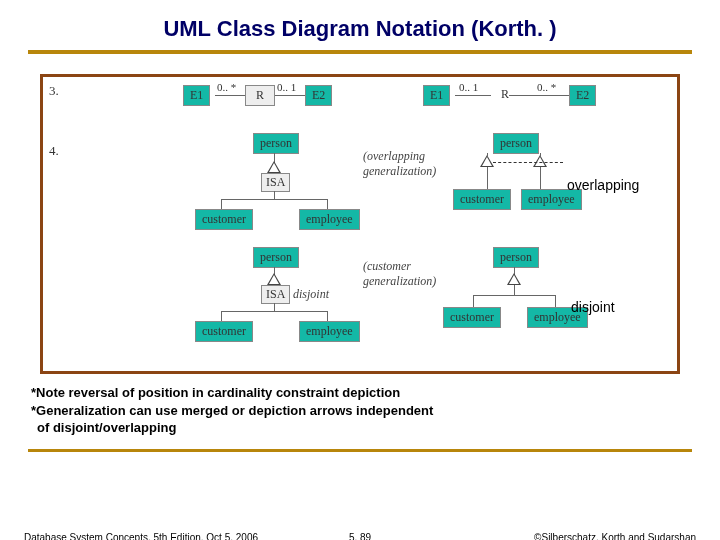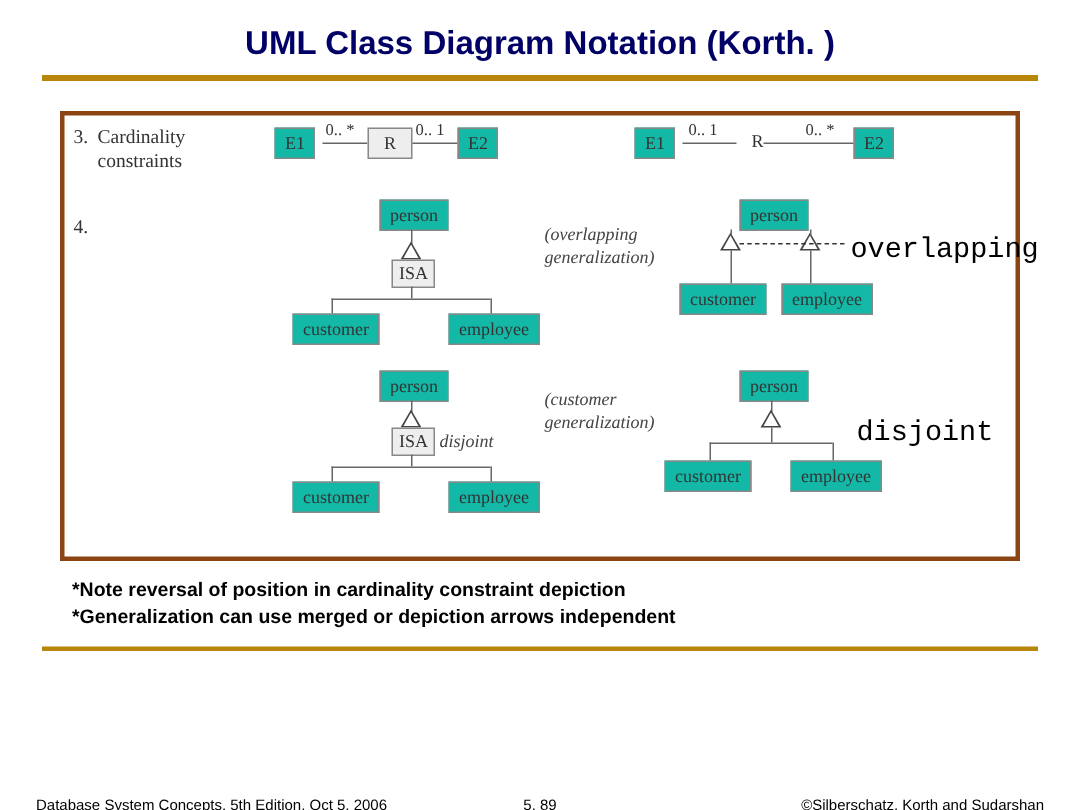--- a/index.html
+++ b/index.html
@@ -66,23 +66,24 @@
   }
   .caption {
     position: absolute;
     font-family: "Times New Roman", serif;
     font-size: 12px;
     font-style: italic;
     color: #444;
   }
   .annot {
     position: absolute;
-    font-family: Liberation Mono, monospace;
-    font-size: 19px;
+    font-family: Liberation Sans, sans-serif;
+    font-size: 14px;
     color: #000;
+    margin-top: 22px;
   }
   .isa {
     position: absolute;
     font-family: "Times New Roman", serif;
     font-size: 12px;
     color: #333;
     border: 1px solid #888;
     background: #eee;
     padding: 1px 4px;
   }
@@ -98,21 +99,21 @@
   }
   .tri-outline > div {
     position: absolute;
     left: -5px; top: 2px;
     width: 0; height: 0;
     border-left: 5px solid transparent;
     border-right: 5px solid transparent;
     border-bottom: 9px solid #fff;
   }
   .notes {
-    margin: 6px 46px 0 48px;
+    margin: 6px 46px 0 31px;
     font-family: Arial, sans-serif;
     font-size: 13px;
     font-weight: bold;
     line-height: 1.35;
     color: #000;
   }
   .hr2 {
     height: 3px;
     background: #b8860b;
     margin: 12px 28px 0 28px;
@@ -136,22 +137,20 @@
 </style>
 </head>
 <body>
 
 <div class="title">UML Class Diagram Notation (Korth. )</div>
 <div class="hr"></div>
 
 <div class="figure-frame">
 
   <div class="row-label" style="left:6px; top:6px;">3.</div>
-  <div class="row-label" style="left:22px; top:6px; width:90px; white-space:pre-line;">Cardinality
-constraints</div>
 
   <div class="ent" style="left:140px; top:8px;">E1</div>
   <div class="line hline" style="left:172px; top:18px; width:30px;"></div>
   <div class="card" style="left:174px; top:4px;">0.. *</div>
   <div class="rel" style="left:202px; top:8px;">R</div>
   <div class="line hline" style="left:232px; top:18px; width:30px;"></div>
   <div class="card" style="left:234px; top:4px;">0.. 1</div>
   <div class="ent" style="left:262px; top:8px;">E2</div>
 
   <div class="ent" style="left:380px; top:8px;">E1</div>
@@ -227,20 +226,21 @@
   <div class="line vline" style="left:512px; top:218px; height:12px;"></div>
   <div class="ent" style="left:400px; top:230px;">customer</div>
   <div class="ent" style="left:484px; top:230px;">employee</div>
   <div class="annot" style="left:528px; top:200px;">disjoint</div>
 
 </div>
 
 <div class="notes">
   <div>*Note reversal of position in cardinality constraint depiction</div>
   <div>*Generalization can use merged or depiction arrows independent</div>
+  <div style="padding-left:6px;">  of disjoint/overlapping</div>
 </div>
 
 <div class="hr2"></div>
 
 <div class="footer">
   <div class="left">Database System Concepts, 5th Edition, Oct 5, 2006</div>
   <div class="mid">5. 89</div>
   <div class="right">©Silberschatz, Korth and Sudarshan</div>
 </div>
 

